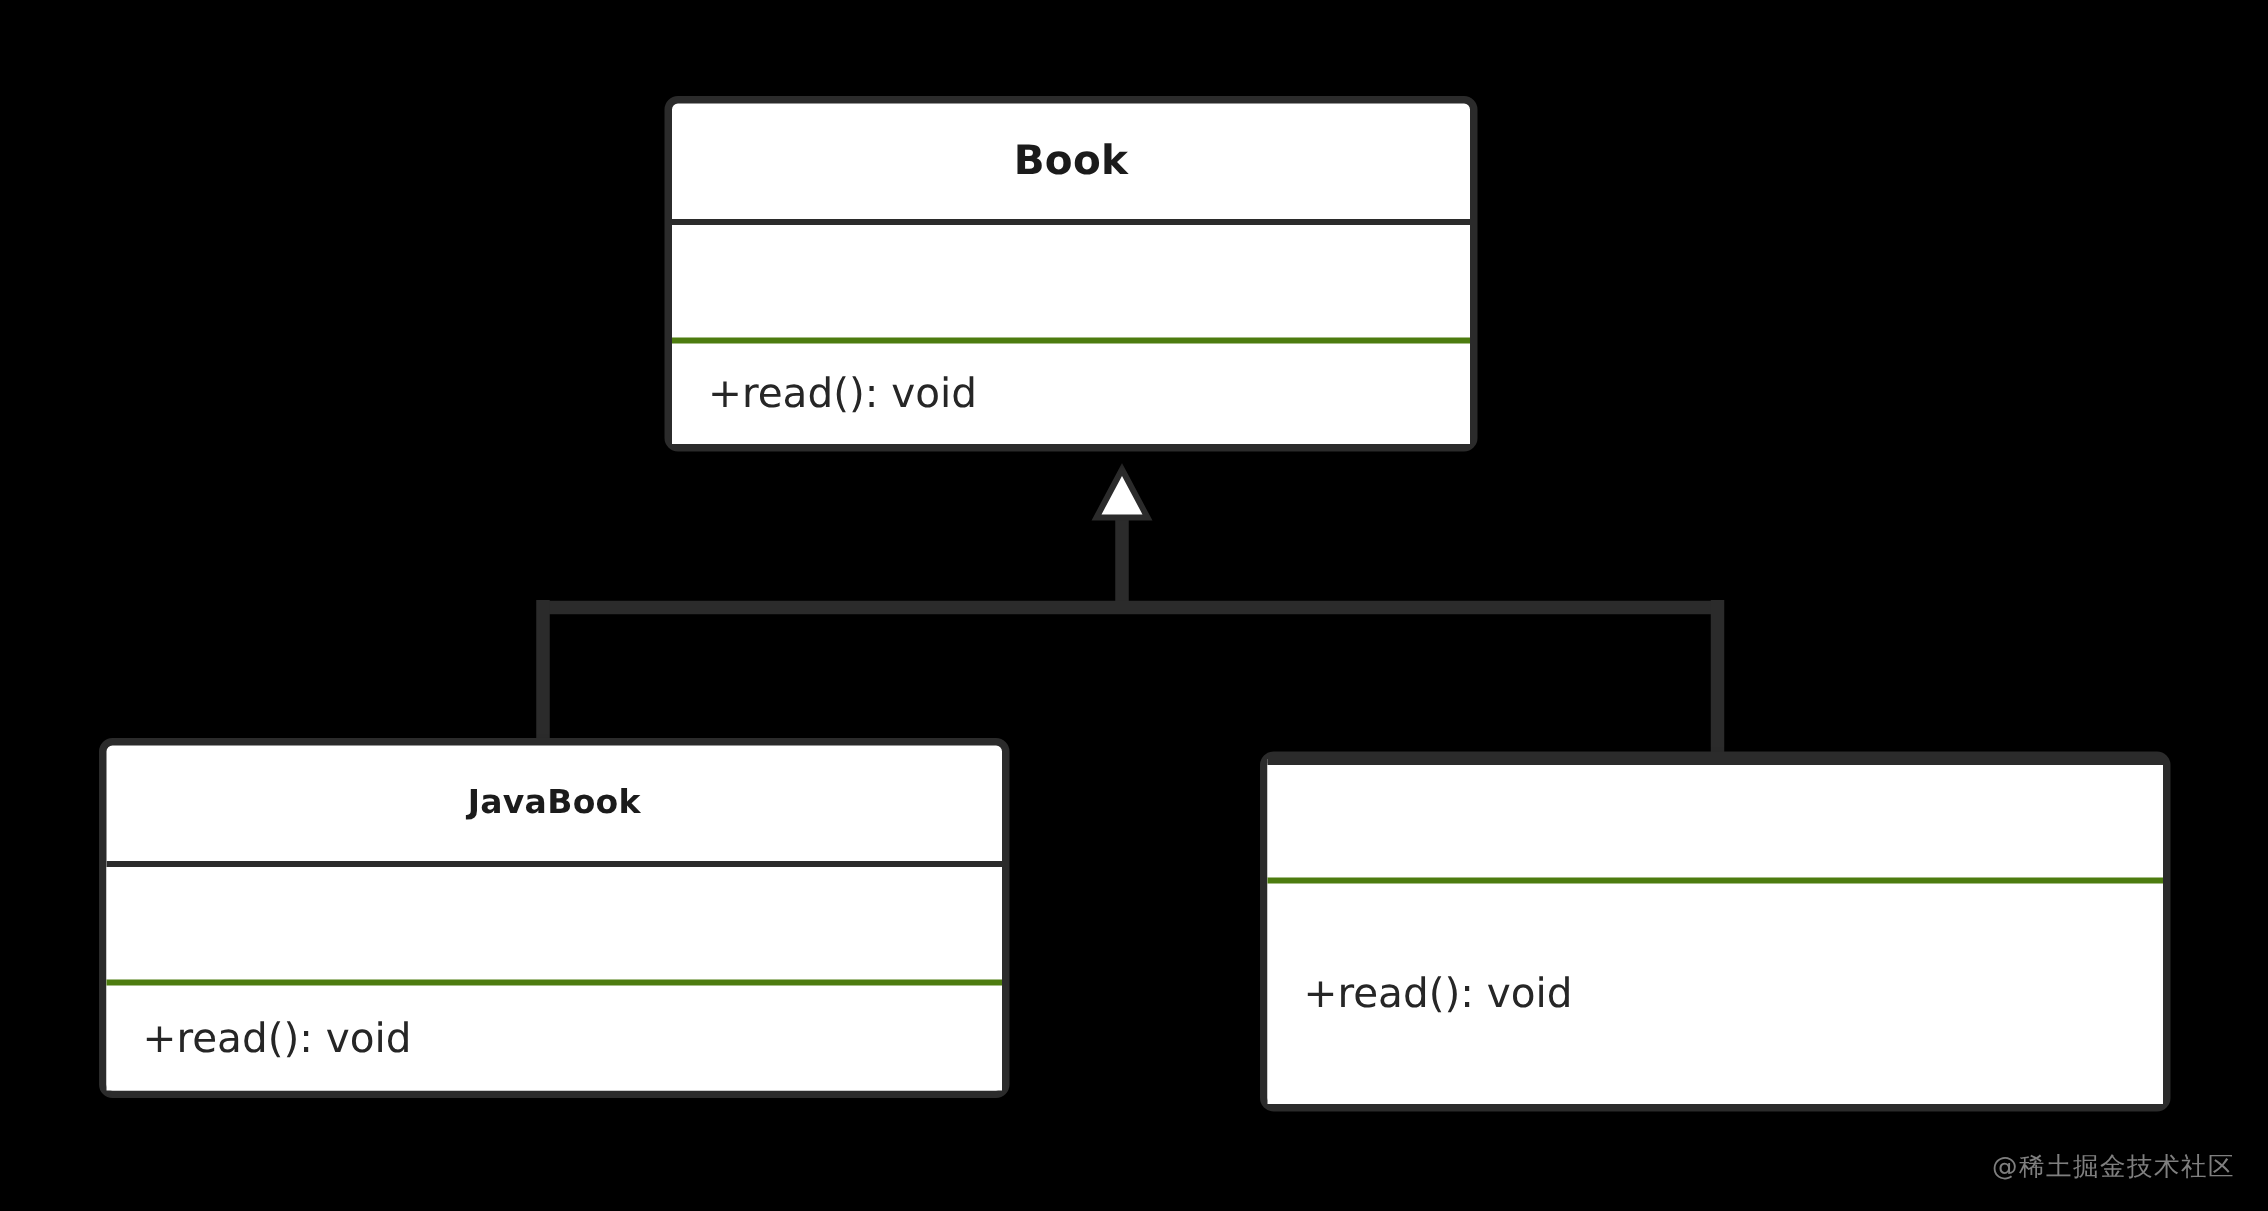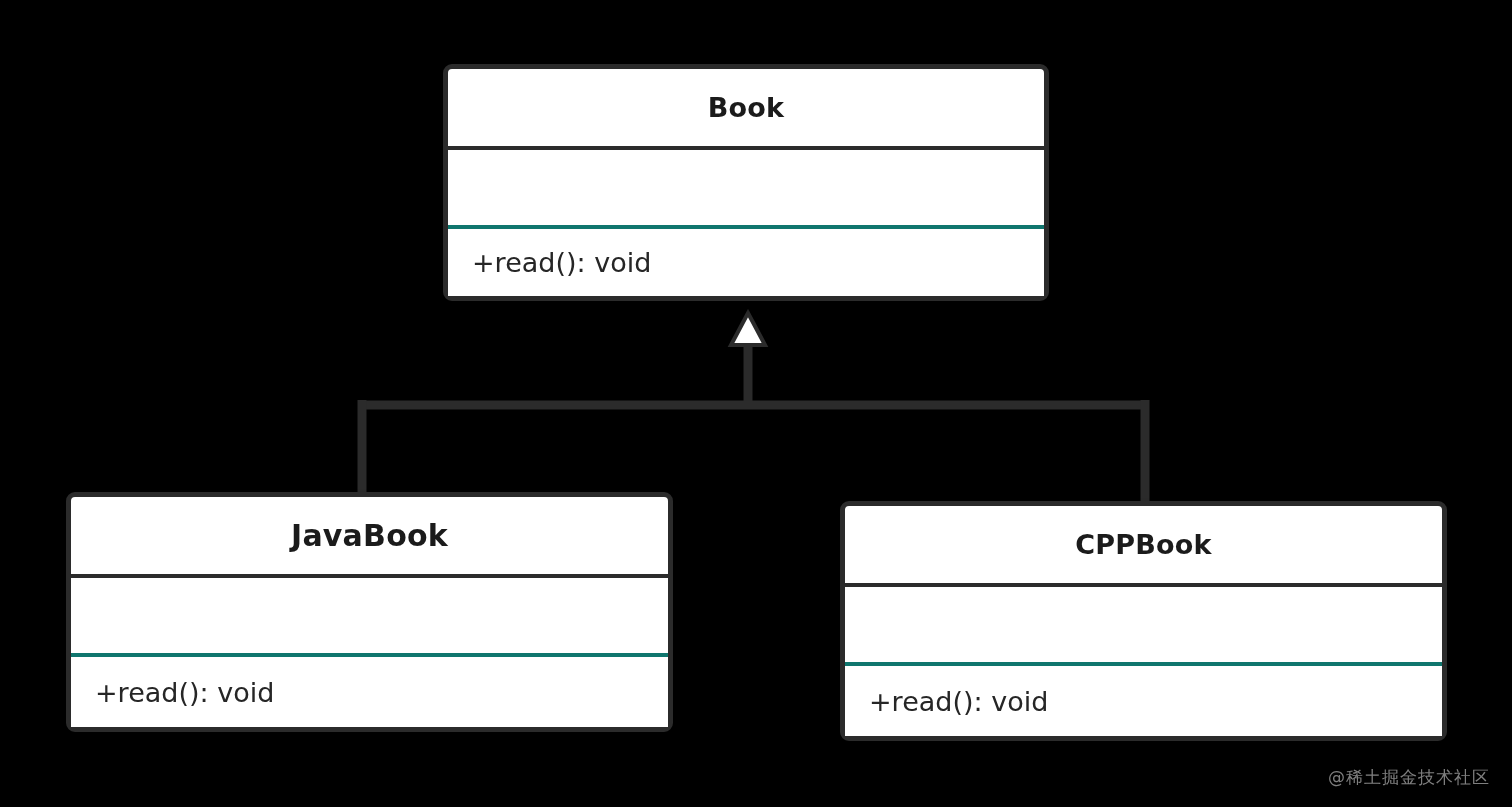--- a/index.html
+++ b/index.html
@@ -38,57 +38,57 @@
     box-sizing: border-box;
   }
   .uml-attrs {
     flex: 0 0 auto;
     border-top: 4px solid #2b2b2b;
     box-sizing: border-box;
     background: #ffffff;
   }
   .uml-methods {
     flex: 1 1 auto;
-    border-top: 4px solid #0f766e;
+    border-top: 4px solid #4d7c0f;
     box-sizing: border-box;
     display: flex;
     align-items: center;
     background: #ffffff;
     text-align: center;
   }
   .uml-methods .member {
     color: #262626;
     padding-left: 24px;
     white-space: nowrap;
   }
 
   
   #class-book {
     left: 443px;
     top: 64px;
-    width: 606px;
+    width: 542px;
     height: 237px;
   }
   #class-book .uml-name {
     height: 77px;
     font-size: 27px;
   }
   #class-book .uml-attrs { height: 79px; }
   #class-book .uml-methods .member { font-size: 27px; }
 
   
   #class-javabook {
     left: 66px;
     top: 492px;
     width: 607px;
     height: 240px;
   }
   #class-javabook .uml-name {
     height: 77px;
-    font-size: 30px;
+    font-size: 22px;
   }
   #class-javabook .uml-attrs { height: 79px; }
   #class-javabook .uml-methods .member { font-size: 27px; }
 
   
   #class-cppbook {
     left: 840px;
     top: 501px;
     width: 607px;
     height: 240px;
@@ -151,21 +151,20 @@
 
   <div class="uml-class" id="class-javabook">
     <div class="uml-name">JavaBook</div>
     <div class="uml-attrs"></div>
     <div class="uml-methods">
       <span class="member">+read(): void</span>
     </div>
   </div>
 
   <div class="uml-class" id="class-cppbook">
-    <div class="uml-name">CPPBook</div>
     <div class="uml-attrs"></div>
     <div class="uml-methods">
       <span class="member">+read(): void</span>
     </div>
   </div>
 
   <div id="watermark">@稀土掘金技术社区</div>
 
 </div>
 

